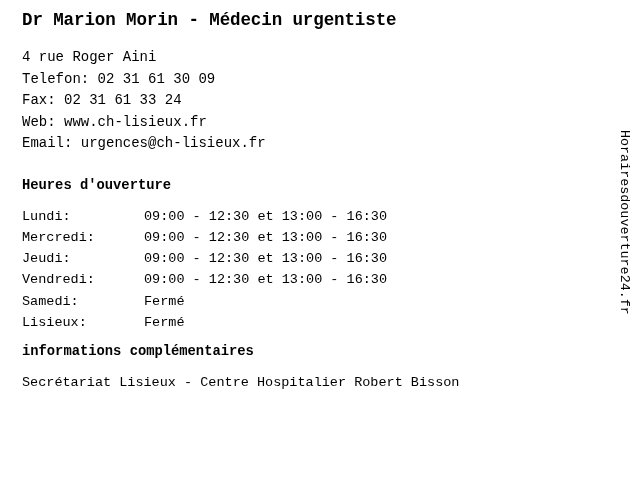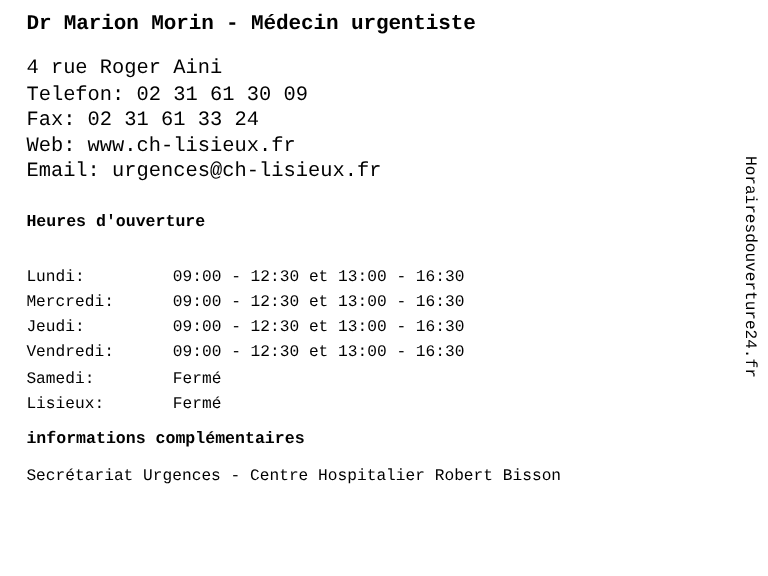--- a/index.html
+++ b/index.html
@@ -30,29 +30,29 @@
     width: 560px;
   }
   .title {
     font-size: 17.5px;
     font-weight: bold;
     letter-spacing: -0.1px;
     margin: 0 0 16px 0;
     line-height: 1.2;
   }
   .addr-line {
-    font-size: 17px;
+    font-size: 14px;
     line-height: 21.5px;
     white-space: nowrap;
   }
   .section-head {
     font-size: 13.8px;
     font-weight: bold;
     margin-top: 23px;
-    margin-bottom: 28px;
+    margin-bottom: 13px;
   }
   table.hours {
     border-collapse: collapse;
     font-size: 13.5px;
   }
   table.hours td {
     padding: 0;
     line-height: 21.3px;
     vertical-align: top;
     white-space: nowrap;
@@ -125,19 +125,19 @@
           <td class="hrs">Fermé</td>
         </tr>
         <tr>
           <td class="day">Lisieux:</td>
           <td class="hrs">Fermé</td>
         </tr>
       </tbody>
     </table>
 
     <div class="extra-head">informations complémentaires</div>
-    <div class="extra-text">Secrétariat Urgences - Centre Hospitalier Robert Bisson</div>
+    <div class="extra-text">Secrétariat Lisieux - Centre Hospitalier Robert Bisson</div>
 
   </div>
 
   <div class="side-brand">Horairesdouverture24.fr</div>
 
 </div>
 
 </body></html>

